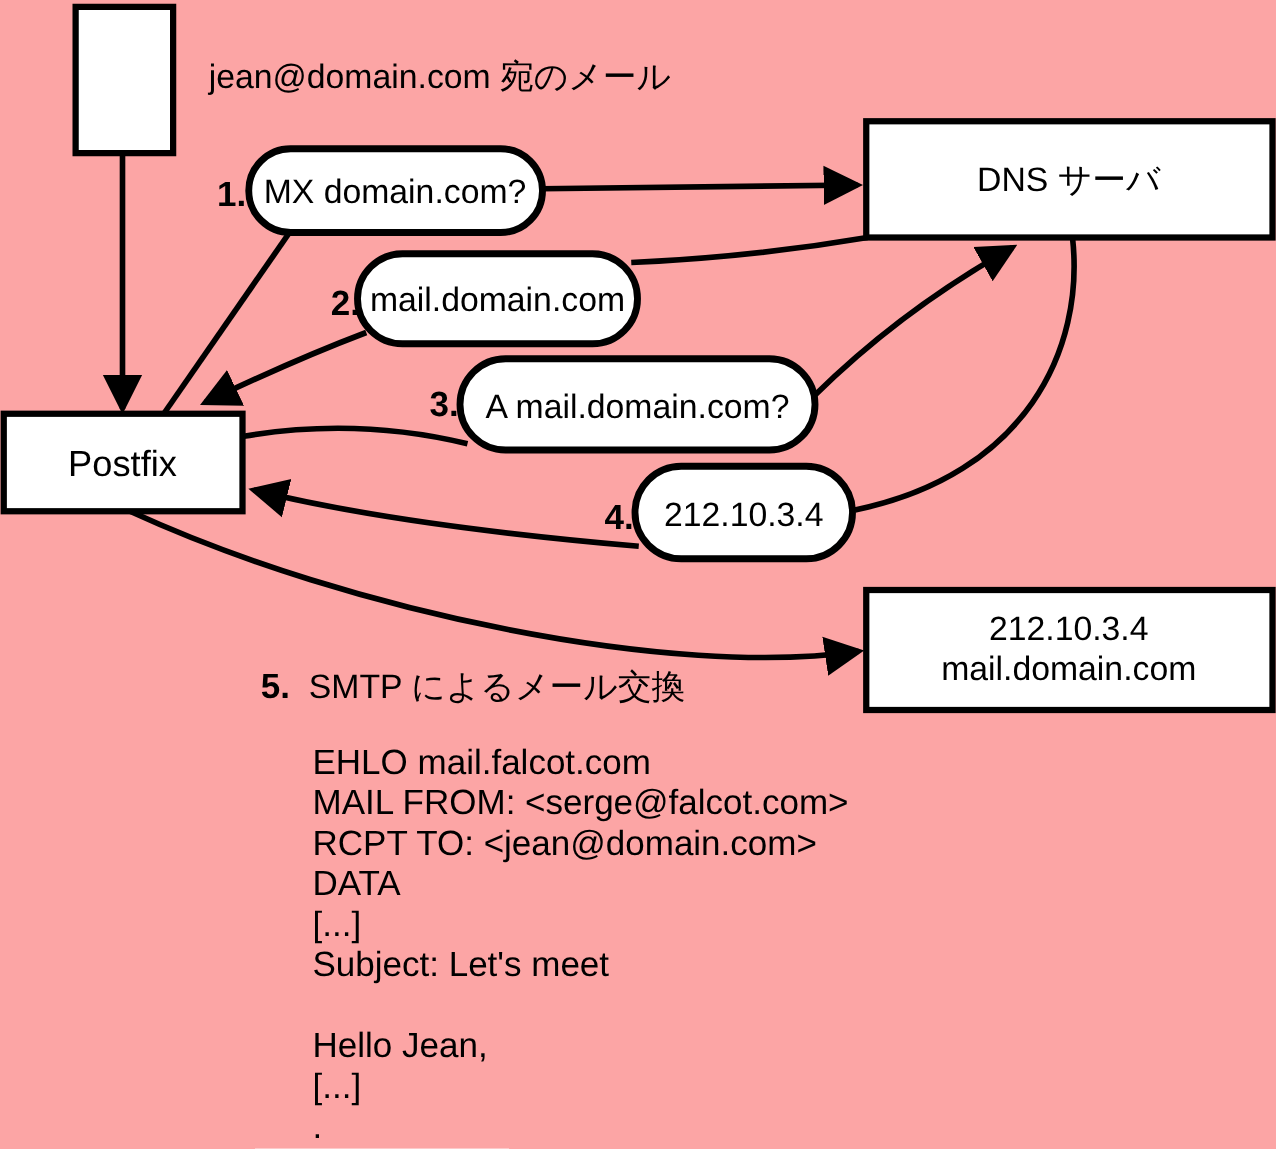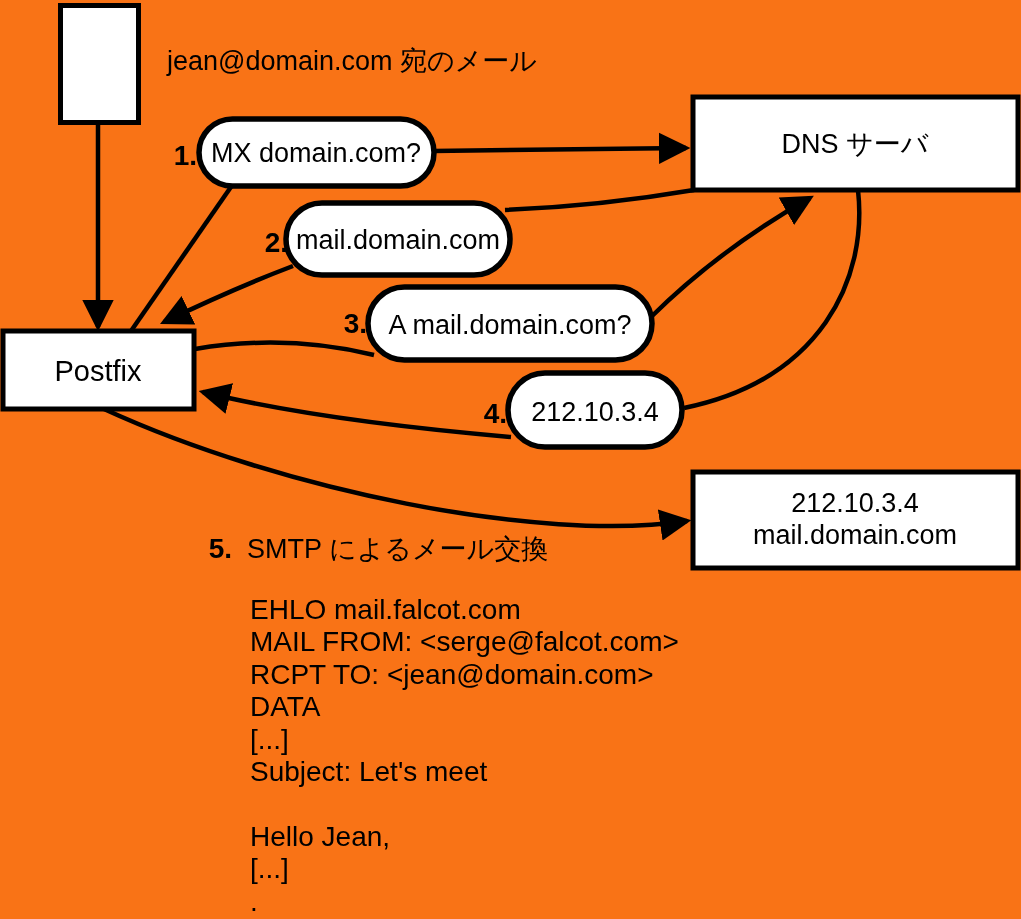--- a/index.html
+++ b/index.html
@@ -4,21 +4,21 @@
 <style>
   html, body {
     margin: 0;
     padding: 0;
     background: #ffffff;
   }
   #stage {
     position: relative;
     width: 1021px;
     height: 919px;
-    background: #f97316;
+    background: #fca5a5;
     overflow: hidden;
   }
   svg {
     display: block;
   }
   .ln {
     fill: none;
     stroke: #000000;
     stroke-width: 4.5;
   }

